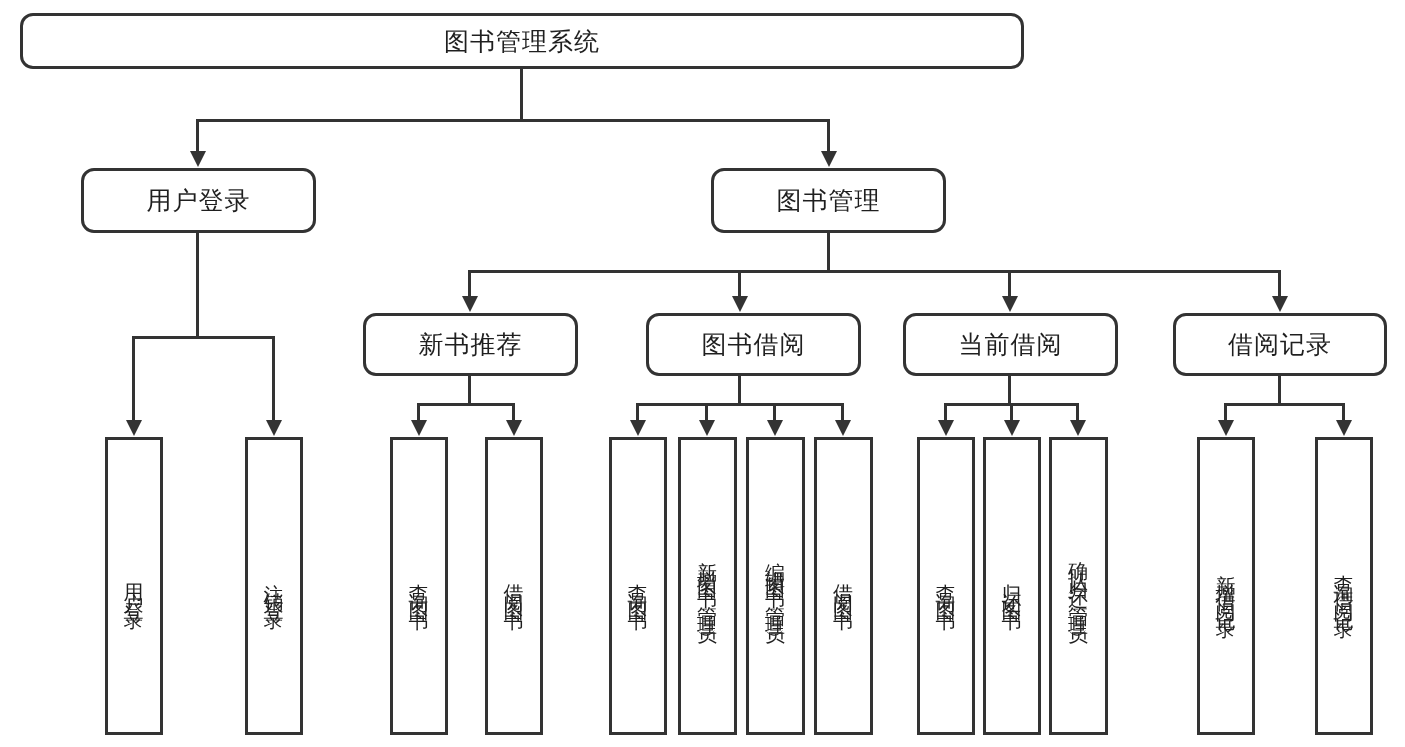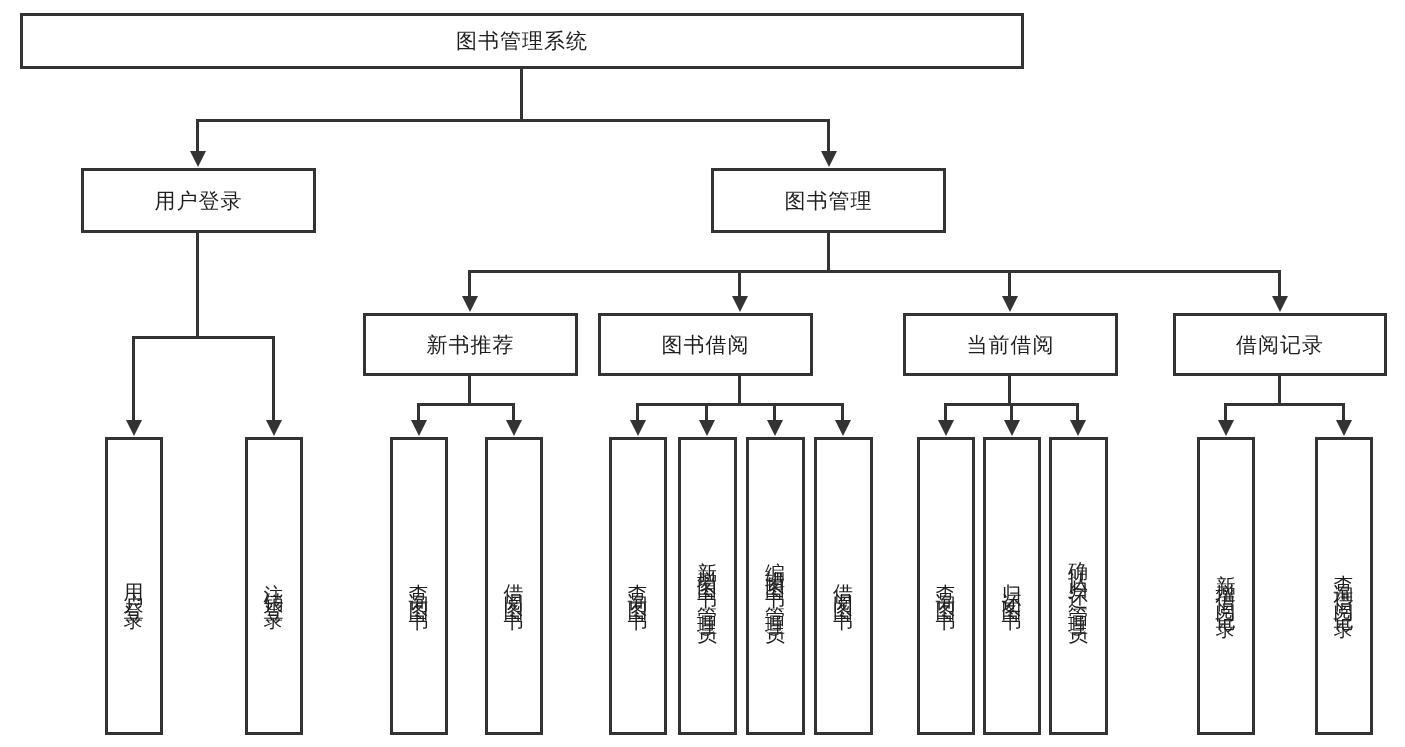--- a/index.html
+++ b/index.html
@@ -6,21 +6,21 @@
   .stage {
     position:relative; width:1405px; height:747px; background:#ffffff;
     font-family:"DejaVu Sans","Liberation Sans",sans-serif; overflow:hidden;
     color:#1f1f1f;
   }
   .box {
     position:absolute; box-sizing:border-box;
     border:3px solid #333333; background:#ffffff;
     display:flex; align-items:center; justify-content:center;
   }
-  .hbox { font-size:21px; letter-spacing:1px; }
+  .hbox { font-size:25px; letter-spacing:1px;border-radius:13px; }
   .vbox .vtext {
     writing-mode:vertical-rl; text-orientation:mixed;
     font-size:20px; letter-spacing:9px; line-height:1; white-space:nowrap;
   }
   .vline { position:absolute; width:3px; background:#333333; }
   .hline { position:absolute; height:3px; background:#333333; }
   .arrow {
     position:absolute; width:0; height:0;
     border-left:8px solid transparent; border-right:8px solid transparent;
     border-top:16px solid #333333;
@@ -42,21 +42,21 @@
   <div class="box hbox" style="left:81px;top:168px;width:235px;height:65px">
     <span>用户登录</span>
   </div>
   <div class="box hbox" style="left:363px;top:313px;width:215px;height:63px">
     <span>新书推荐</span>
   </div>
 
   <div class="box hbox" style="left:711px;top:168px;width:235px;height:65px">
     <span>图书管理</span>
   </div>
-  <div class="box hbox" style="left:598px;top:313px;width:215px;height:63px">
+  <div class="box hbox" style="left:646px;top:313px;width:215px;height:63px">
     <span>图书借阅</span>
   </div>
   <div class="box hbox" style="left:1173px;top:313px;width:214px;height:63px">
     <span>借阅记录</span>
   </div>
   <div class="box hbox" style="left:903px;top:313px;width:215px;height:63px">
     <span>当前借阅</span>
   </div>
 
   <div class="box vbox" style="left:105px;top:437px;width:58px;height:298px">

